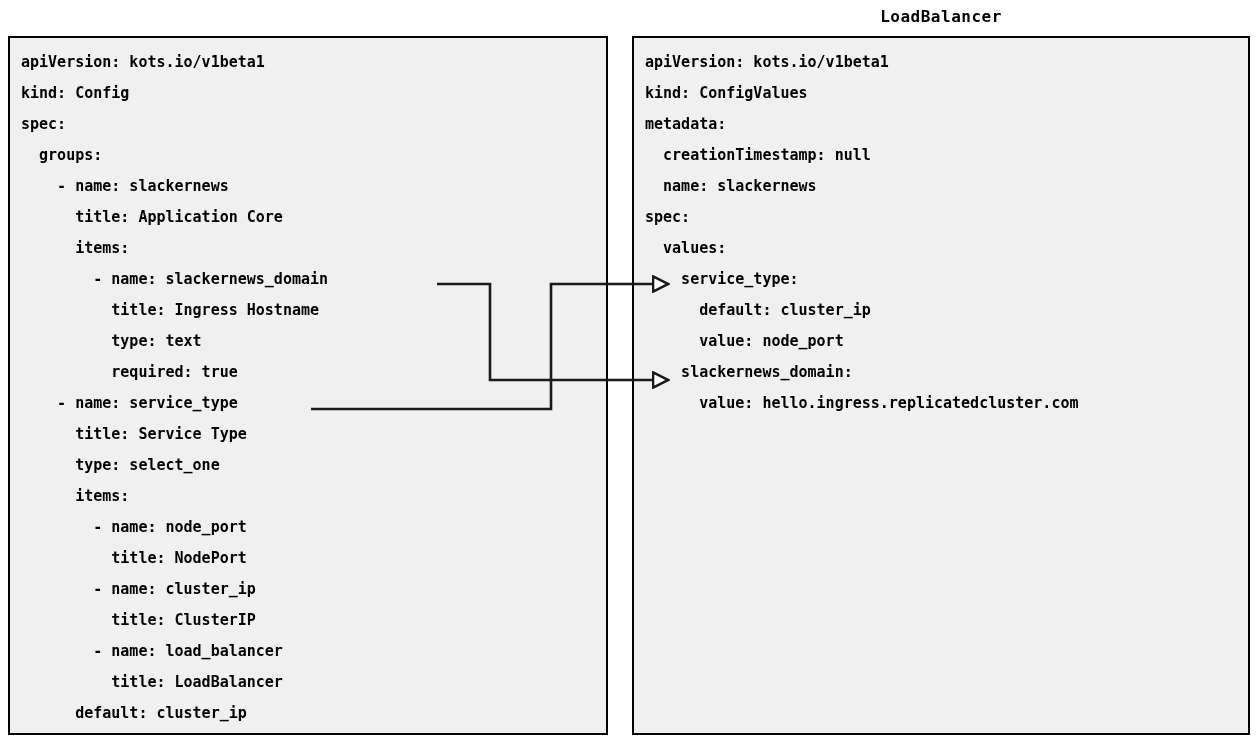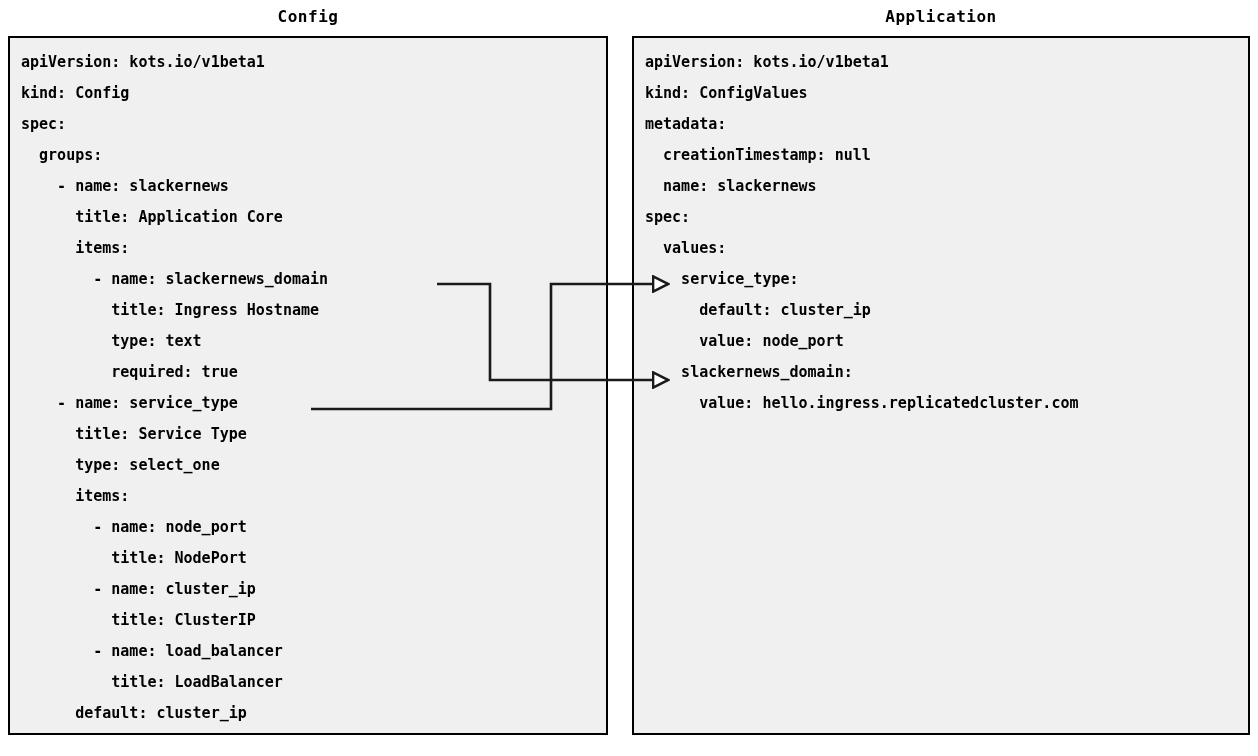--- a/index.html
+++ b/index.html
@@ -67,23 +67,22 @@
     width: 1258px;
     height: 756px;
     pointer-events: none;
   }
 </style>
 </head>
 <body>
 
 <div id="canvas">
 
-  <div class="panel-title" id="title-config">Config</div>
 
-  <div class="panel-title" id="title-values">Application</div>
+  <div class="panel-title" id="title-values">LoadBalancer</div>
 
   <div class="panel" id="panel-config">
     <pre class="code-block">apiVersion: kots.io/v1beta1
 kind: Config
 spec:
   groups:
     - name: slackernews
       title: Application Core
       items:
         - name: slackernews_domain

